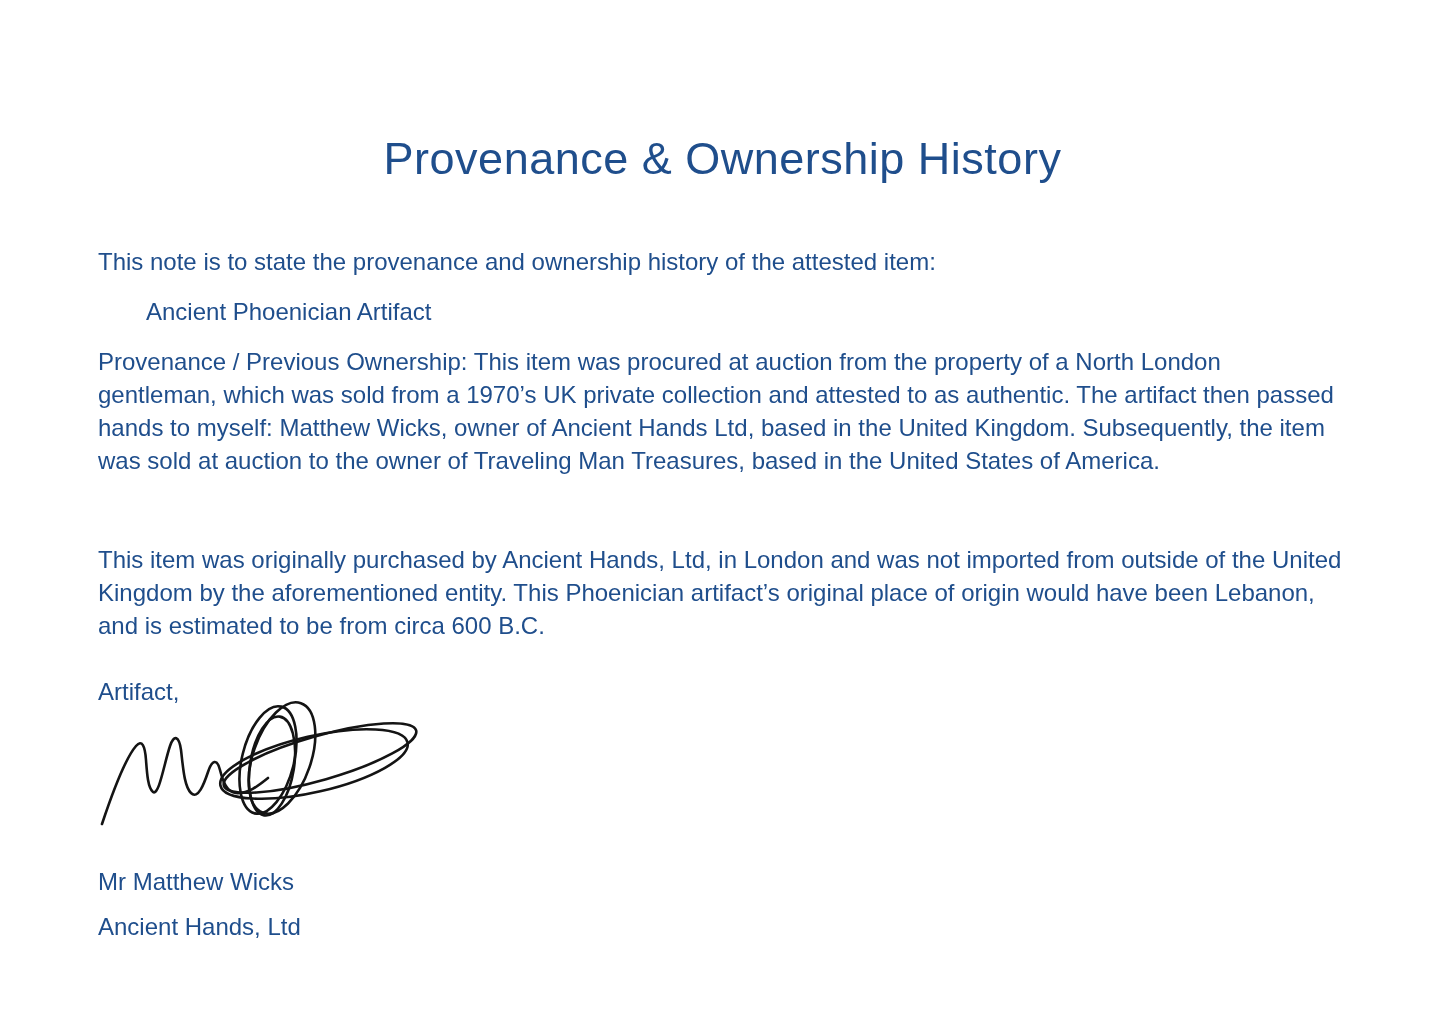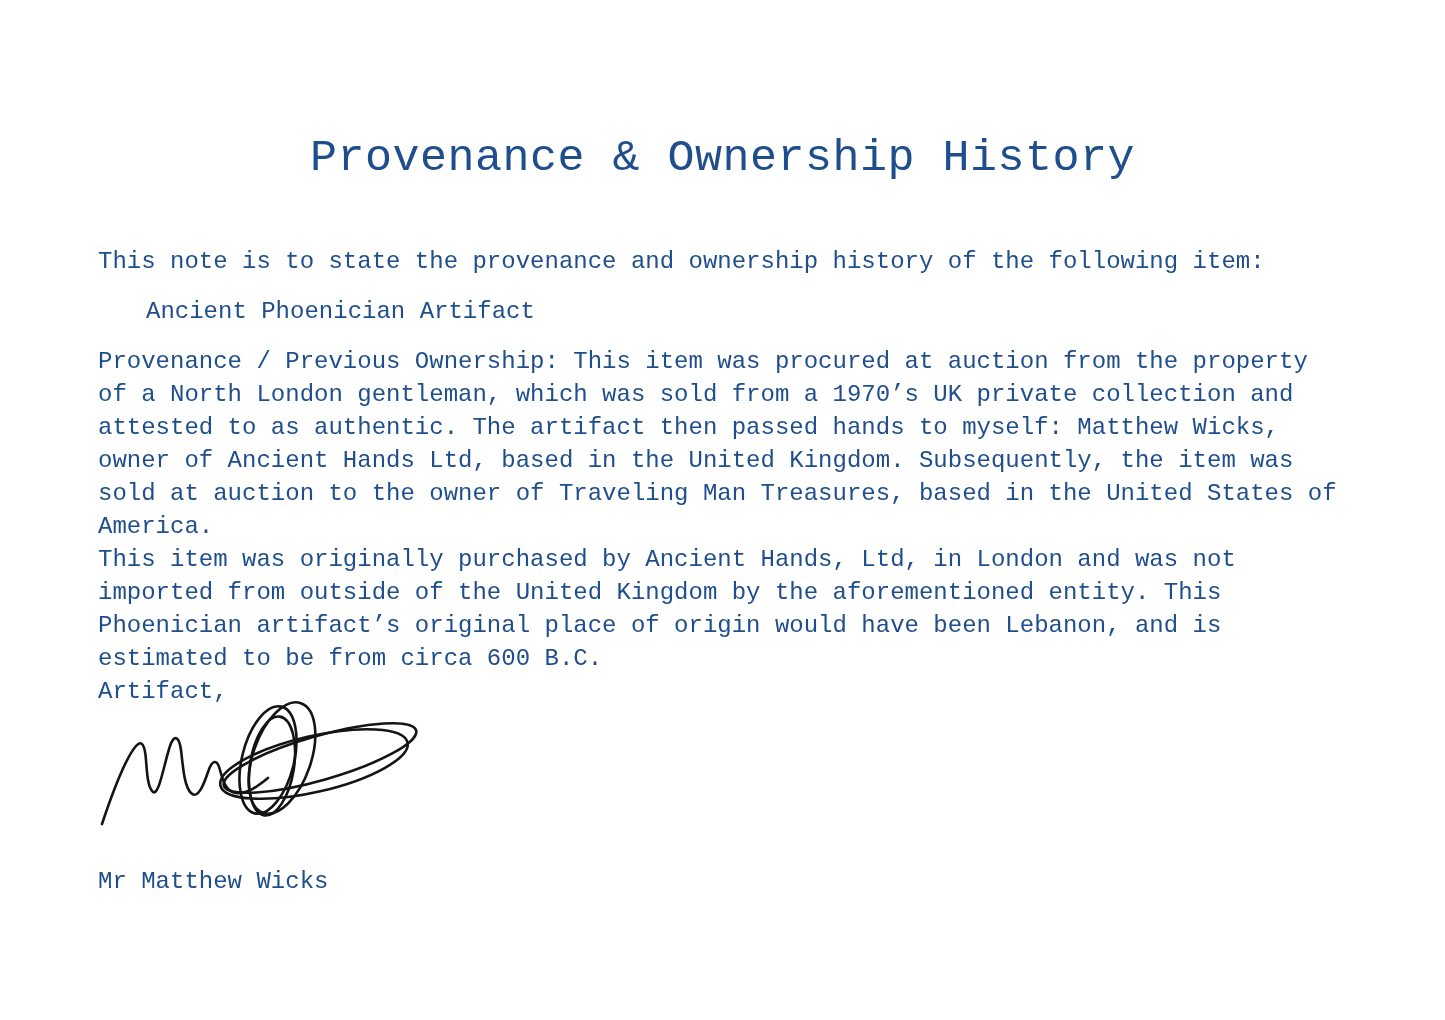--- a/index.html
+++ b/index.html
@@ -3,21 +3,21 @@
 <meta charset="utf-8">
 <style>
   html, body { margin: 0; padding: 0; }
   body { background: #e8e8e8; }
   .page {
     position: relative;
     width: 1445px;
     height: 1020px;
     margin: 0 auto;
     background: #ffffff;
-    font-family: Liberation Mono, monospace;
+    font-family: Liberation Sans, sans-serif;
     color: #1f4e8c;
     overflow: hidden;
   }
   .doc-title {
     position: absolute;
     top: 103px;
     left: 0;
     width: 100%;
     text-align: center;
     font-size: 45px;
@@ -56,21 +56,21 @@
     stroke-linejoin: round;
   }
 </style>
 </head>
 <body>
 
 <div class="page">
 
   <h1 class="doc-title">Provenance &amp; Ownership History</h1>
 
-  <p class="body-text p-intro">This note is to state the provenance and ownership history of the following item:</p>
+  <p class="body-text p-intro">This note is to state the provenance and ownership history of the attested item:</p>
 
   <p class="body-text p-item">Ancient Phoenician Artifact</p>
 
   <p class="body-text p-provenance">Provenance / Previous Ownership: This item was procured at auction from the property of a North London gentleman, which was sold from a 1970’s UK private collection and attested to as authentic. The artifact then passed hands to myself: Matthew Wicks, owner of Ancient Hands Ltd, based in the United Kingdom. Subsequently, the item was sold at auction to the owner of Traveling Man Treasures, based in the United States of America.</p>
 
   <p class="body-text p-origin">This item was originally purchased by Ancient Hands, Ltd, in London and was not imported from outside of the United Kingdom by the aforementioned entity. This Phoenician artifact’s original place of origin would have been Lebanon, and is estimated to be from circa 600 B.C.</p>
 
   <p class="body-text p-closing">Artifact,</p>
 
   <div class="signature">
@@ -92,14 +92,15 @@
       <ellipse cx="186" cy="70" rx="29" ry="58" transform="rotate(19 186 70)"></ellipse>
       <ellipse cx="176" cy="78" rx="22" ry="50" transform="rotate(9 176 78)"></ellipse>
 
       <ellipse cx="218" cy="76" rx="96" ry="28" transform="rotate(-13 218 76)"></ellipse>
       <ellipse cx="224" cy="70" rx="100" ry="22" transform="rotate(-16 224 70)"></ellipse>
     </svg>
   </div>
 
   <p class="body-text p-name">Mr Matthew Wicks</p>
 
+  <p class="body-text p-company">Ancient Hands, Ltd</p>
 
 </div>
 
 </body></html>

